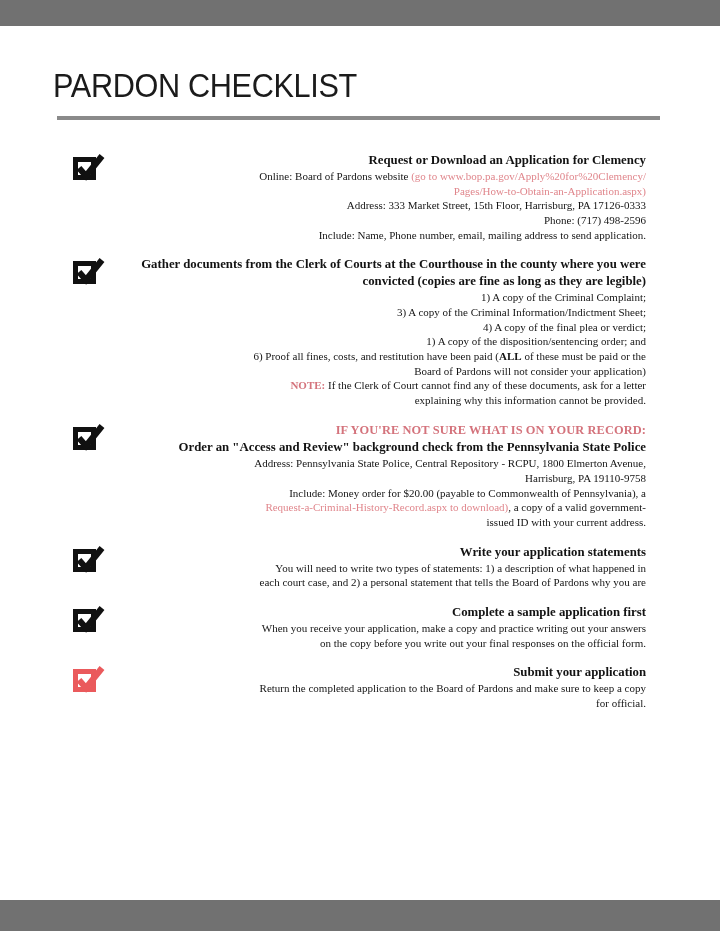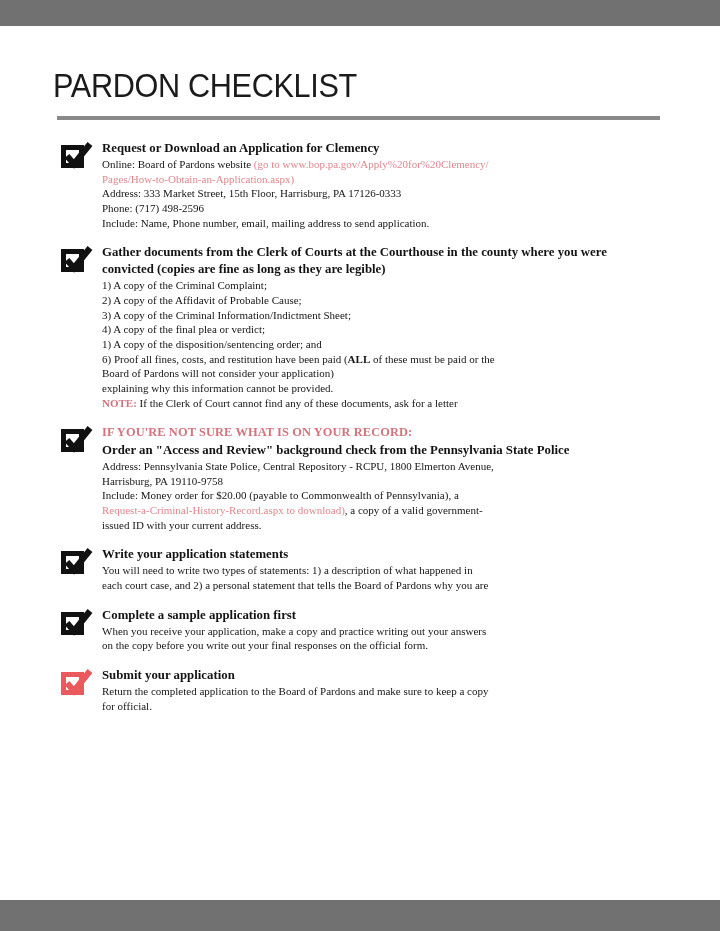--- a/index.html
+++ b/index.html
@@ -56,23 +56,24 @@
   }
 
   .title-rule {
     height: 4px;
     background: #8a8a8a;
     margin: 14px 60px 0 57px;
     border: 0;
   }
 
   .checklist {
-    margin: 4px;
+    margin: 16px;
     padding: 16px 58px 0 57px;
     list-style: none;
+    text-align: right;
   }
 
   .item {
     display: flex;
     align-items: flex-start;
     margin-bottom: 14px;
   }
   .item:last-child { margin-bottom: 0; }
 
   .checkbox {
@@ -168,28 +169,27 @@
         <li class="item">
           <span class="checkbox">
             <span class="cb-box"></span>
             <svg class="cb-tick" viewBox="0 0 29 29">
               <path d="M3 14 L10 22 L26 2" fill="none" stroke="#111111" stroke-width="6.2" stroke-linecap="butt" stroke-linejoin="miter"></path>
             </svg>
           </span>
           <div class="body">
             <p class="heading">Gather documents from the Clerk of Courts at the Courthouse in the county where you were convicted (copies are fine as long as they are legible)</p>
             <p class="line"><span>1) A copy of the Criminal Complaint;</span></p>
-            <p class="line"><span>2) A copy of the Affidavit of Probable Cause;</span></p>
             <p class="line"><span>3) A copy of the Criminal Information/Indictment Sheet;</span></p>
             <p class="line"><span>4) A copy of the final plea or verdict;</span></p>
             <p class="line"><span>1) A copy of the disposition/sentencing order; and</span></p>
             <p class="line"><span>6) Proof all fines, costs, and restitution have been paid (</span><span class="b">ALL</span><span> of these must be paid or the</span></p>
             <p class="line"><span>Board of Pardons will not consider your application)</span></p>
+            <p class="line"><span class="note b">NOTE:</span><span> If the Clerk of Court cannot find any of these documents, ask for a letter</span></p>
             <p class="line"><span>explaining why this information cannot be provided.</span></p>
-            <p class="line"><span class="note b">NOTE:</span><span> If the Clerk of Court cannot find any of these documents, ask for a letter</span></p>
           </div>
         </li>
         <li class="item">
           <span class="checkbox">
             <span class="cb-box"></span>
             <svg class="cb-tick" viewBox="0 0 29 29">
               <path d="M3 14 L10 22 L26 2" fill="none" stroke="#111111" stroke-width="6.2" stroke-linecap="butt" stroke-linejoin="miter"></path>
             </svg>
           </span>
           <div class="body">

